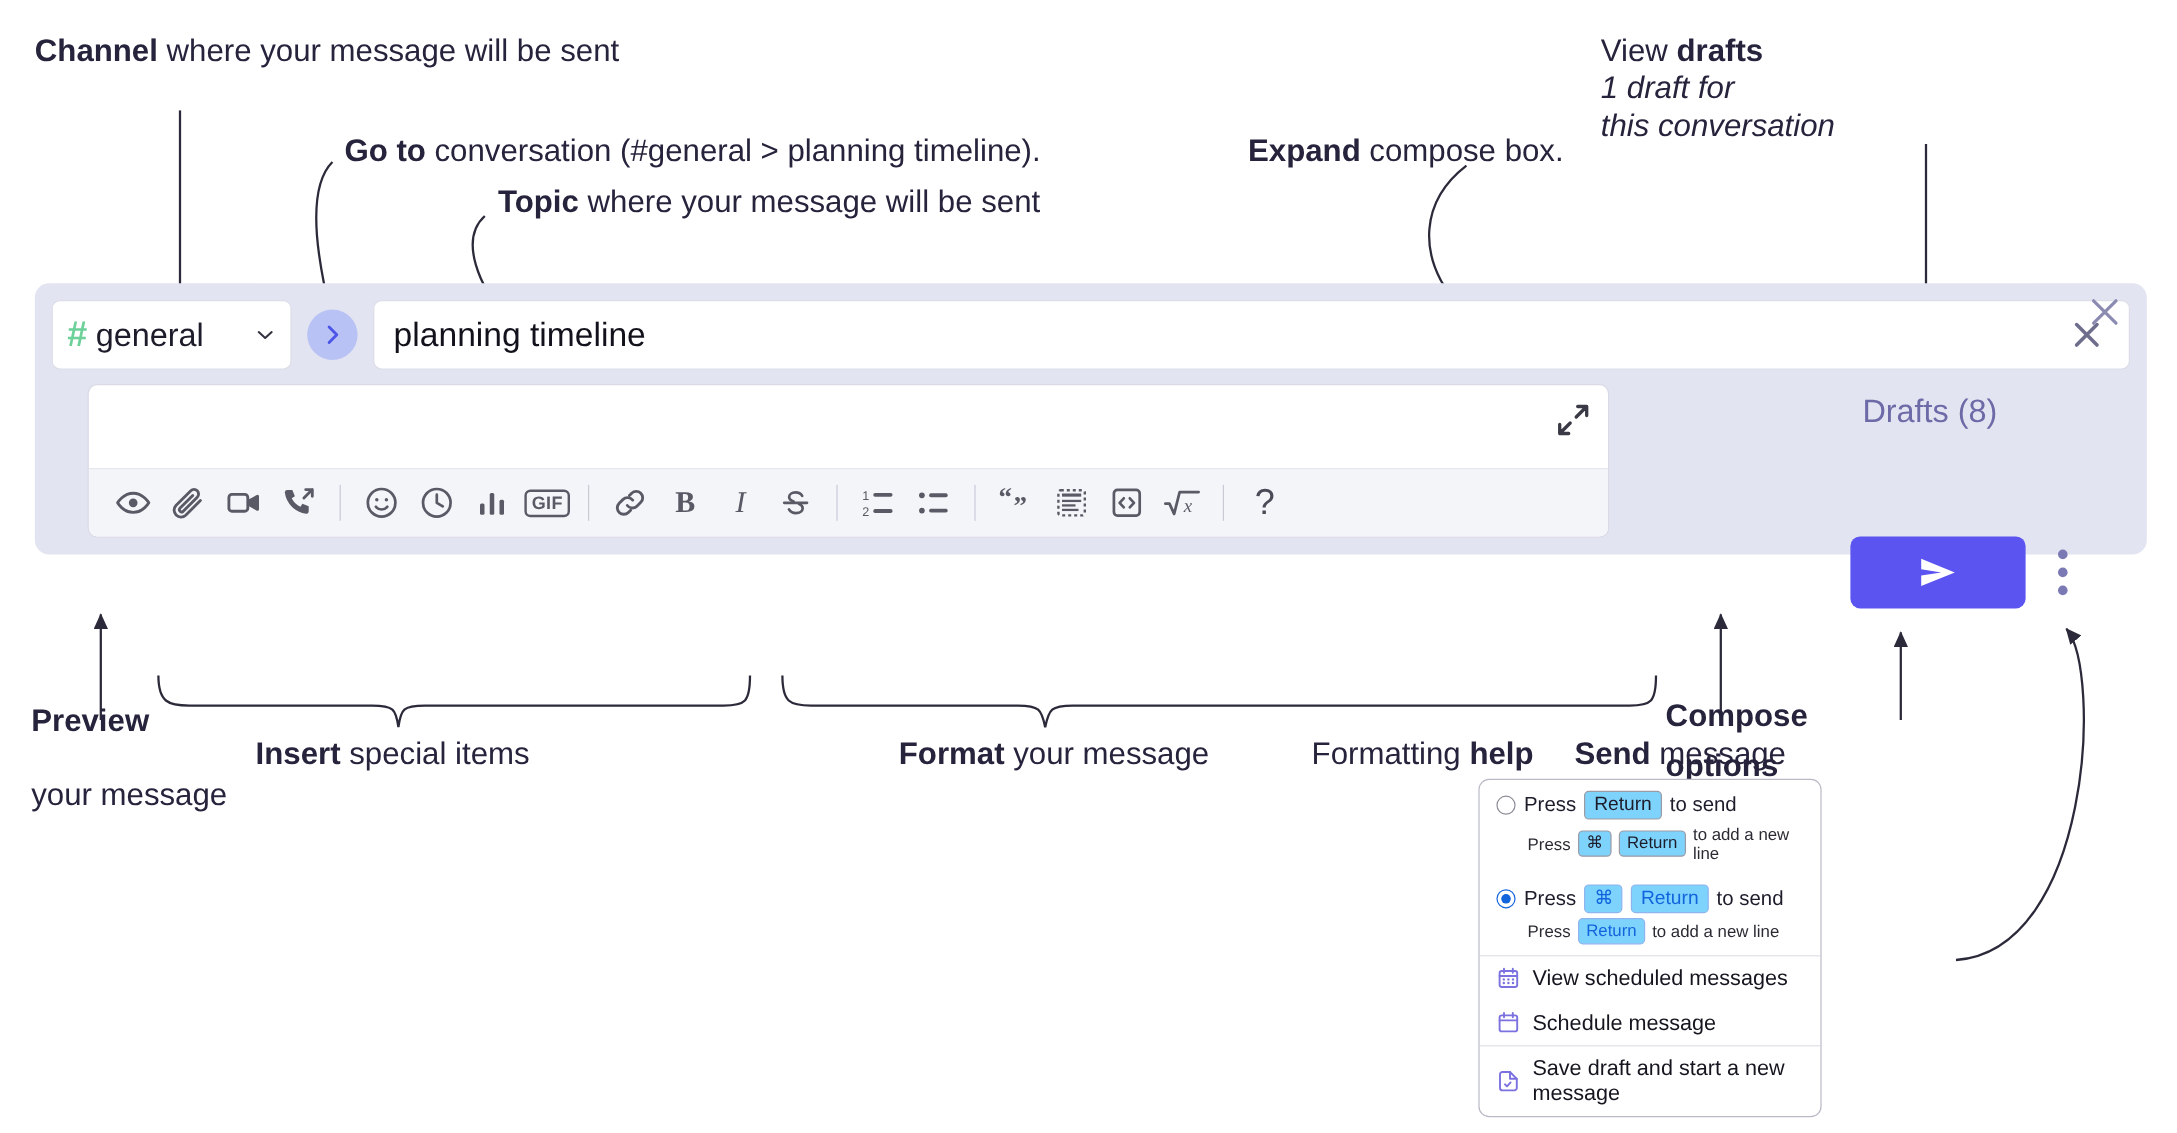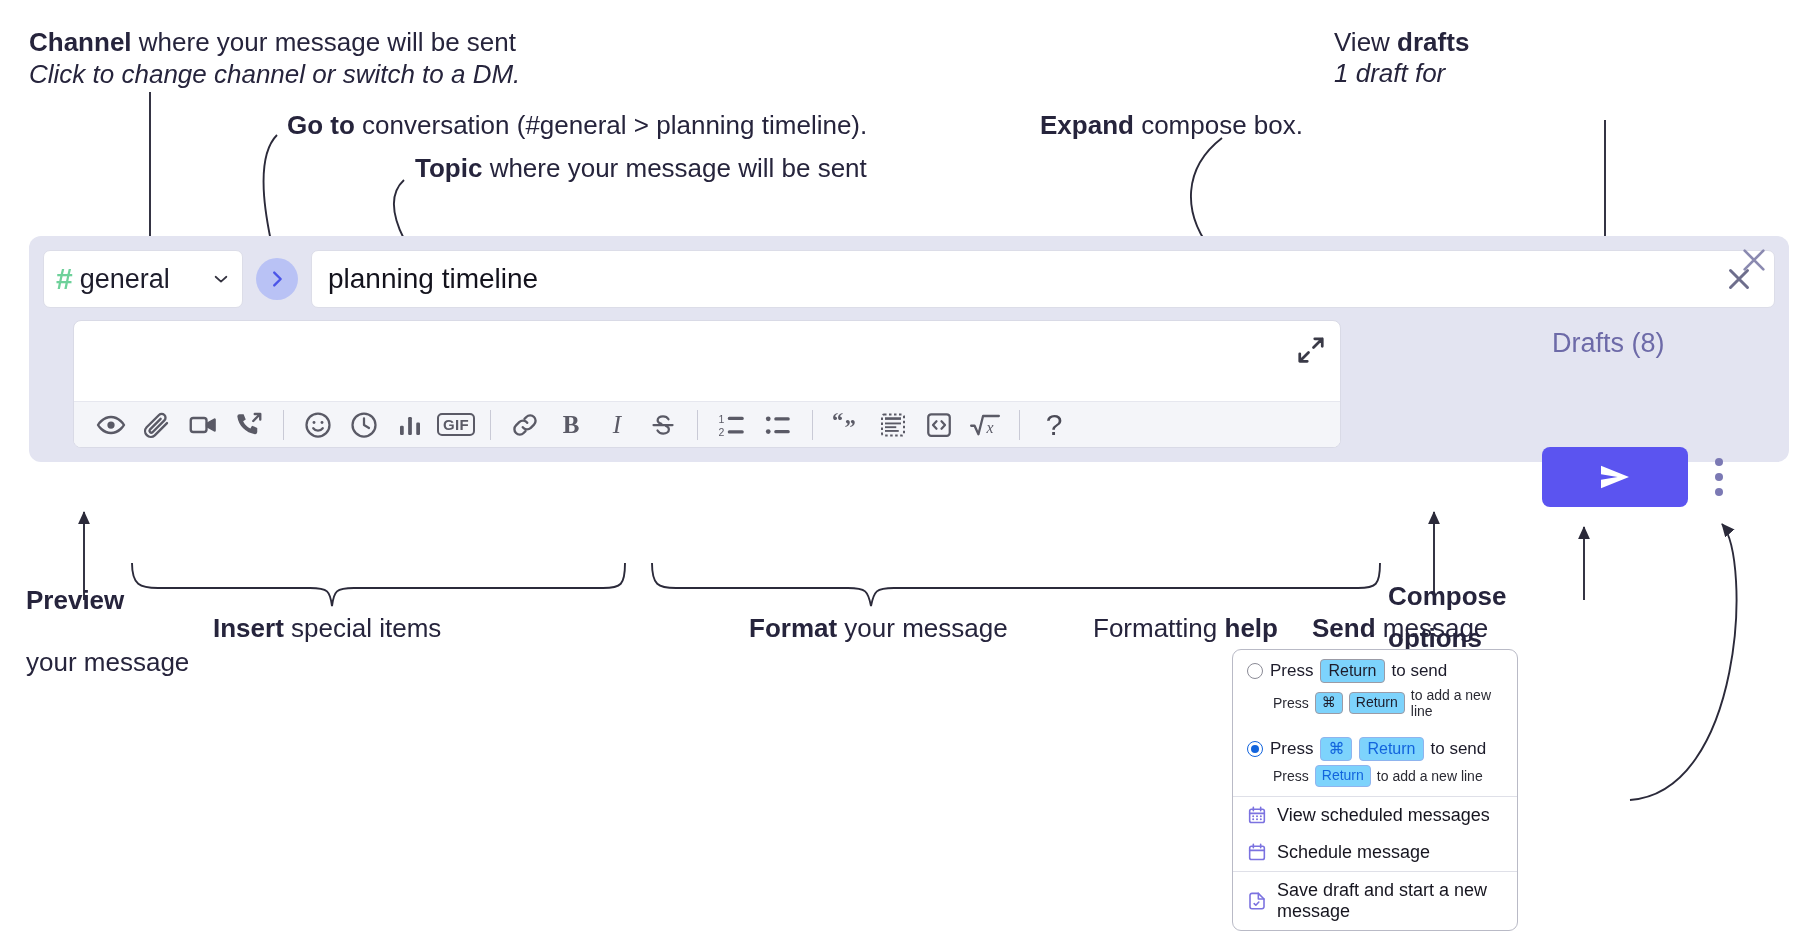--- a/index.html
+++ b/index.html
@@ -80,21 +80,21 @@
     overflow:hidden;
   }
   #message-placeholder{
     position:absolute;left:18px;top:16px;
     font-size:27px;color:#7c7b8a;
   }
   #expand-btn{
     position:absolute;right:14px;top:14px;width:30px;height:30px;cursor:pointer;
   }
   #toolbar{
-    position:absolute;left:0;right:0;bottom:0;height:46px;
+    position:absolute;left:0;right:0;bottom:0;height:57px;
     background:#f4f5f9;
     border-top:1px solid #e6e7ef;
     display:flex;align-items:center;
     padding-left:14px;
     box-sizing:border-box;
   }
   .tbtn{
     width:46px;height:46px;
     display:flex;align-items:center;justify-content:center;
     color:#5a5a66;flex:0 0 46px;cursor:pointer;
@@ -218,41 +218,41 @@
                C334,591 336,588 354,588 L603,588 C621,588 625,585 625,563"></path>
 
       <path d="M652,563 C652,585 658,588 676,588 L848,588 C866,588 868,591 871,606
                C874,591 876,588 894,588 L1358,588 C1376,588 1380,585 1380,563"></path>
     </g>
   </svg>
 
   <div class="anno" style="left:29px;top:24px;">
     <b>Channel</b><span> where your message will be sent</span>
   </div>
-  <div class="anno" style="left:29px;top:56px;">
-    <i>Click to change channel or switch to a DM.</i>
-  </div>
 
   <div class="anno" style="left:287px;top:107px;">
     <b>Go to</b><span> conversation (#general &gt; planning timeline).</span>
   </div>
 
   <div class="anno" style="left:415px;top:150px;">
     <b>Topic</b><span> where your message will be sent</span>
   </div>
 
   <div class="anno" style="left:1040px;top:107px;">
     <b>Expand</b><span> compose box.</span>
   </div>
 
   <div class="anno" style="left:1334px;top:24px;">
     <span>View </span><b>drafts</b>
   </div>
   <div class="anno" style="left:1334px;top:55px;">
     <i>1 draft for</i>
+  </div>
+  <div class="anno" style="left:1334px;top:86px;">
+    <i>this conversation</i>
   </div>
 
   <div id="compose-panel">
 
     <div id="context-row">
 
       <div id="channel-select">
         <span class="hash">#</span>
         <span id="channel-name">general</span>
         <span class="chev">

